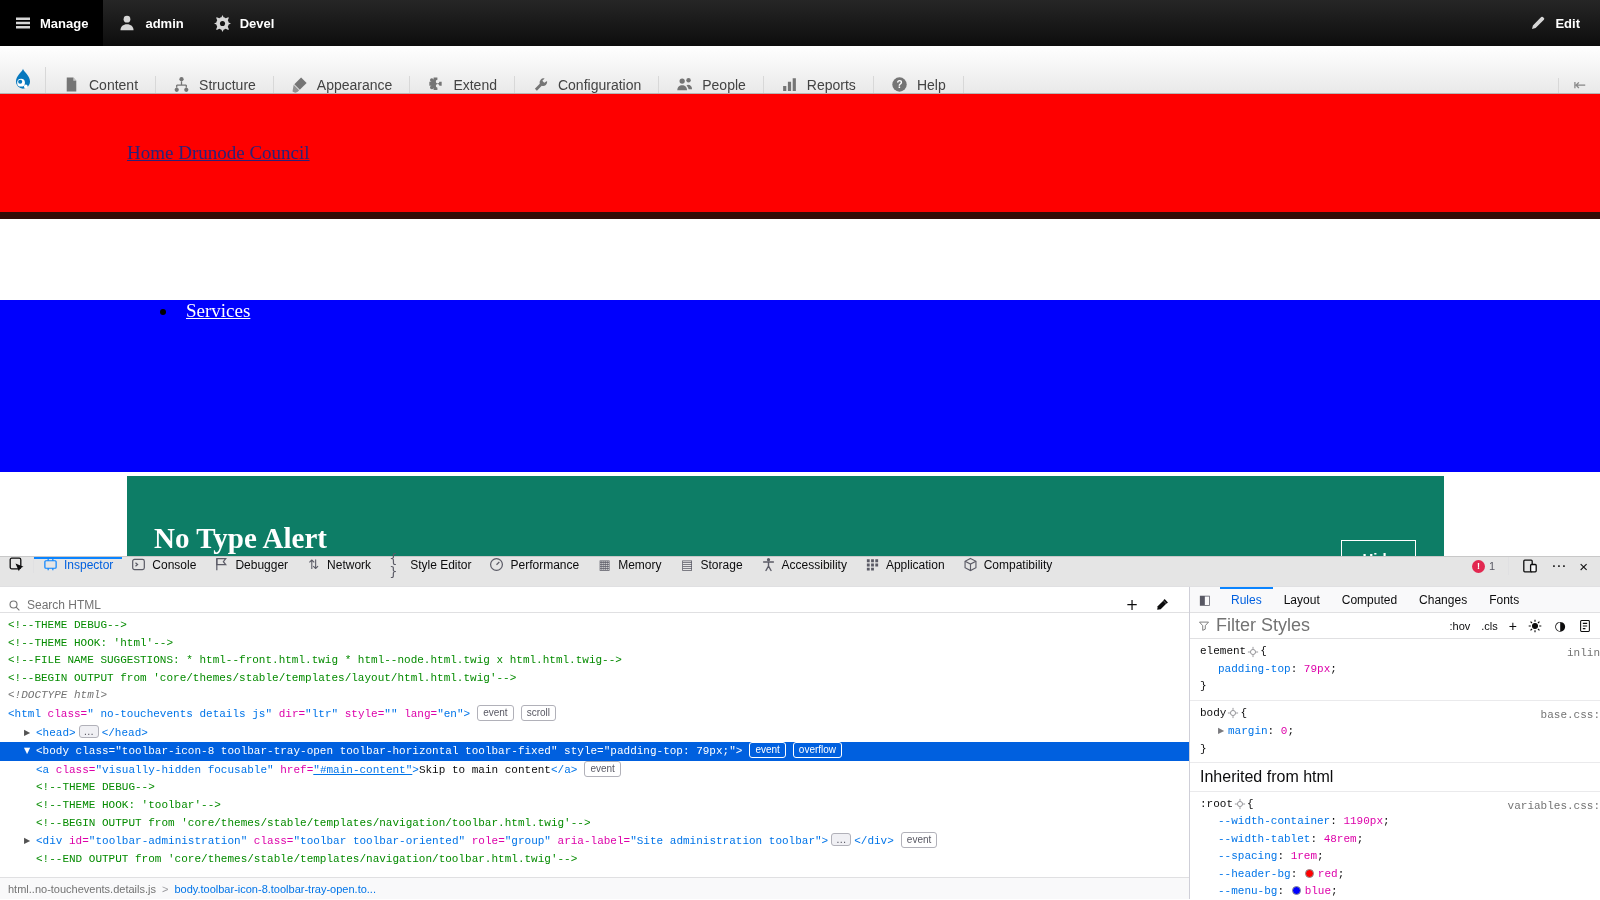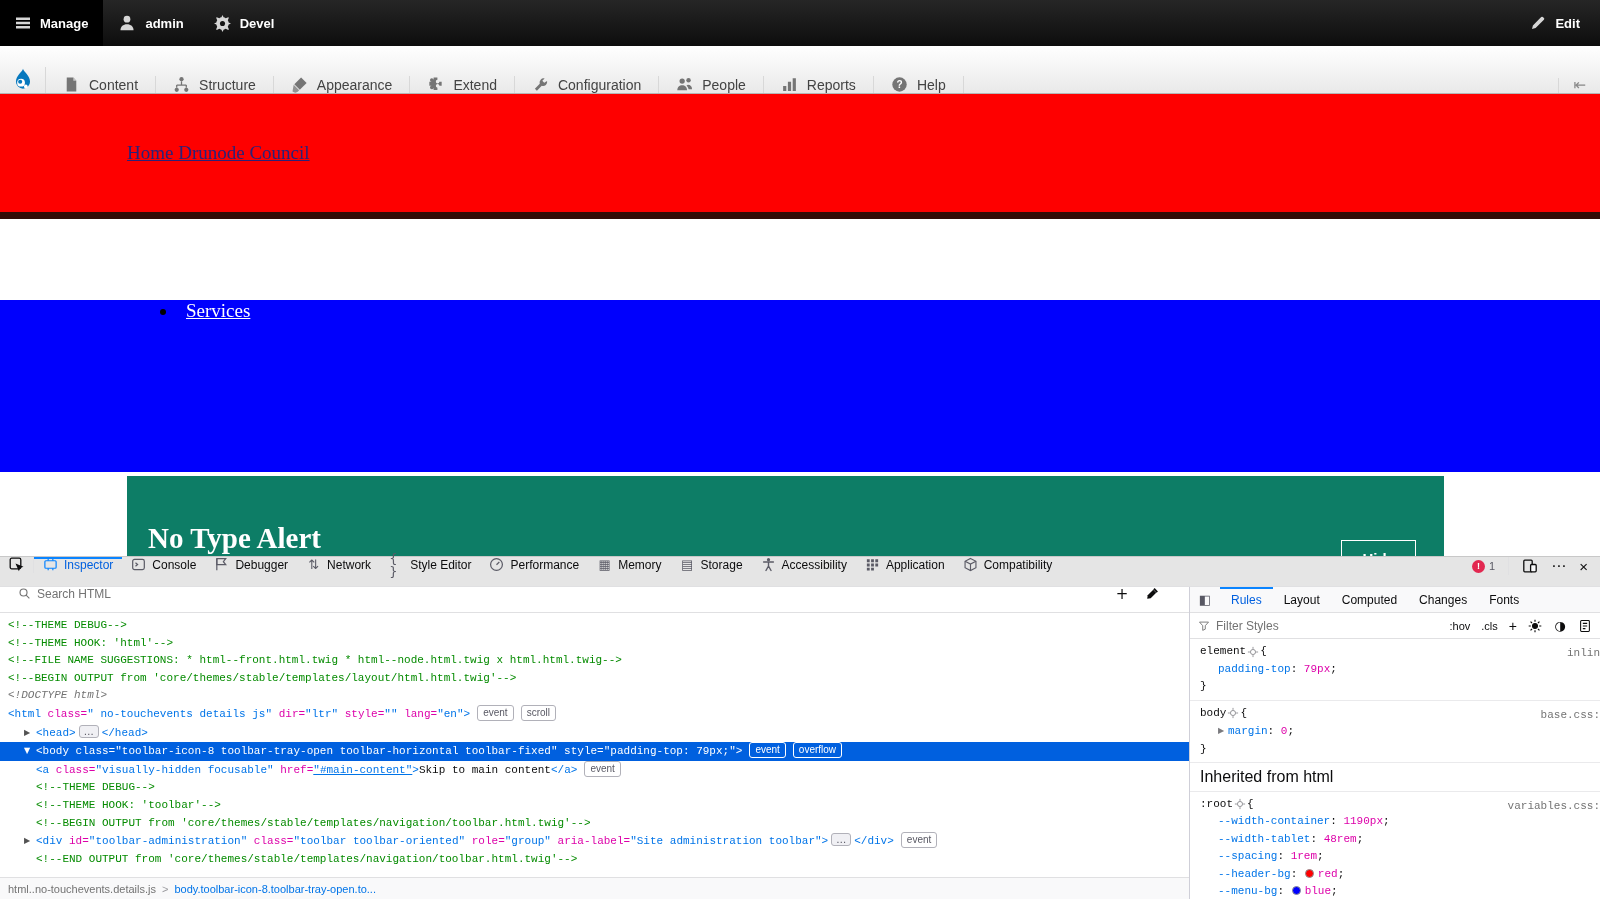--- a/index.html
+++ b/index.html
@@ -26,21 +26,21 @@
 
   
   #red-band{height:118px;background:#fe0000;font-family:"Liberation Serif",serif}
   #red-band a{display:inline-block;margin:48px 7px 0 127px;font-size:19px;color:#2b2178;text-decoration:underline;cursor:pointer}
   #dark-rule{height:7px;background:#330b06}
   #blue-band{height:172px;background:#0000fd;margin-top:11px;font-family:"Liberation Serif",serif}
   #blue-band ul{margin:81px 0 0 160px;color:#000}
   #blue-band li{font-size:19px;list-style:disc inside}
   #blue-band a{color:#fff;text-decoration:underline;cursor:pointer}
   #alert-box{margin:4px 0 0 127px;width:1317px;height:130px;background:#0d7d66;position:relative;font-family:"Liberation Serif",serif}
-  #alert-box h2{position:absolute;left:21px;top:46px;color:#fff;font-size:29px;font-weight:bold}
+  #alert-box h2{position:absolute;left:27px;top:46px;color:#fff;font-size:29px;font-weight:bold}
   #hide-btn{position:absolute;right:28px;top:64px;background:transparent;border:1px solid #fff;color:#fff;
     font-family:"Liberation Sans",sans-serif;font-size:15px;font-weight:bold;padding:9px 20px;cursor:pointer}
 
   
   #devtools{position:absolute;left:0;right:0;top:556px;bottom:0;background:#fff;border-top:1px solid #c8c8c8;
     color:#0c0c0d;font-size:12px}
   .dt-tabs{height:30px;background:#e5e5e5;border-bottom:1px solid #e0e0e2;display:flex;align-items:flex-start}
   .picker-cell{width:34px;display:flex;align-items:center;justify-content:center;border-right:1px solid #e0e0e2;color:#0c0c0d;cursor:pointer}
   .dt-tab{display:flex;align-items:center;gap:6px;padding:0 9px;position:relative;cursor:pointer;color:#0c0c0d}
   .dt-tab .ic{color:#5b5b66;width:15px;height:15px;font-size:13px}
@@ -50,21 +50,21 @@
   .dt-right{margin-left:auto;display:flex;align-items:center;gap:13px;padding-right:12px}
   .err-badge{display:flex;align-items:center;gap:4px;cursor:pointer}
   .err-dot{width:13px;height:13px;border-radius:50%;background:#e22850;color:#fff;font-size:9px;font-weight:bold;
     display:flex;align-items:center;justify-content:center}
   .err-count{color:#585863;font-size:11px}
   .vdiv{width:1px;height:18px;background:#e0e0e2}
   .dt-iconbtn{color:#0c0c0d;cursor:pointer;font-size:15px}
 
   .dt-main{display:flex;height:calc(100% - 31px)}
   .dt-left{width:1190px;border-right:1px solid #cfcfd8;display:flex;flex-direction:column}
-  .search-row{height:26px;border-bottom:1px solid #e0e0e2;display:flex;align-items:flex-start;gap:6px;padding:0 18px;flex:none}
+  .search-row{height:26px;border-bottom:1px solid #e0e0e2;display:flex;align-items:flex-end;gap:6px;padding:0 8px;flex:none}
   .search-row .ic{color:#737373;width:13px;height:13px}
   .search-row input{border:0;outline:0;background:transparent;flex:1;font-size:12px;color:#0c0c0d;font-family:"Liberation Sans",sans-serif}
   .search-row input::placeholder{color:#737373}
   .sr-icons{display:flex;align-items:center;gap:16px;padding-right:12px}
   .sr-icons .ic{color:#0c0c0d;width:14px;height:14px;font-size:14px}
 
   .markup{flex:1;overflow:hidden;padding-top:4px;font-family:"Liberation Mono","DejaVu Sans Mono",monospace;
     font-size:11px;line-height:17.6px;white-space:nowrap}
   .ln{padding-left:8px;cursor:pointer}
   .ln.i1{padding-left:36px}
@@ -93,21 +93,21 @@
 
   
   .dt-rightpane{flex:1;display:flex;flex-direction:column;overflow:hidden}
   .rules-tabs{height:26px;border-bottom:1px solid #e0e0e2;background:#f9f9fa;display:flex;align-items:stretch;flex:none}
   .sidebar-toggle{width:30px;display:flex;align-items:center;justify-content:center;color:#585863;cursor:pointer;font-size:13px}
   .r-tab{display:flex;align-items:center;padding:0 11px;position:relative;cursor:pointer;font-size:12px;color:#0c0c0d}
   .r-tab.active{color:#0060df}
   .r-tab.active::after{content:"";position:absolute;left:0;right:0;top:0;height:2px;background:#0a84ff}
   .filter-row{height:26px;border-bottom:1px solid #e0e0e2;display:flex;align-items:center;gap:6px;padding:0 8px;flex:none}
   .filter-row .ic{color:#737373;width:12px;height:12px}
-  .filter-row input{border:0;outline:0;background:transparent;flex:1;min-width:30px;font-size:12px;font-family:"Liberation Sans",sans-serif}
+  .filter-row input{border:0;outline:0;background:transparent;flex:1;min-width:30px;font-size:18px;font-family:"Liberation Sans",sans-serif}
   .filter-row input::placeholder{color:#737373}
   .f-icons{display:flex;align-items:center;gap:11px;white-space:nowrap}
   .f-txt{font-size:11px;color:#0c0c0d;cursor:pointer}
   .f-icons .ic{color:#0c0c0d;width:14px;height:14px;font-size:13px;cursor:pointer}
   .rules-body{flex:1;overflow:hidden;font-family:"Liberation Mono","DejaVu Sans Mono",monospace;font-size:11px;line-height:17.5px}
   .rule-block{position:relative;padding:4px 0 4px 10px;border-bottom:1px solid #eaeaec}
   .rb-head{color:#0c0c0d;display:flex;align-items:center;gap:1px}
   .rb-head .ic{color:#8a8a8e;width:12px;height:12px;cursor:pointer}
   .src{position:absolute;right:0;top:6px;color:#737373;cursor:pointer}
   .prop{padding-left:18px}

